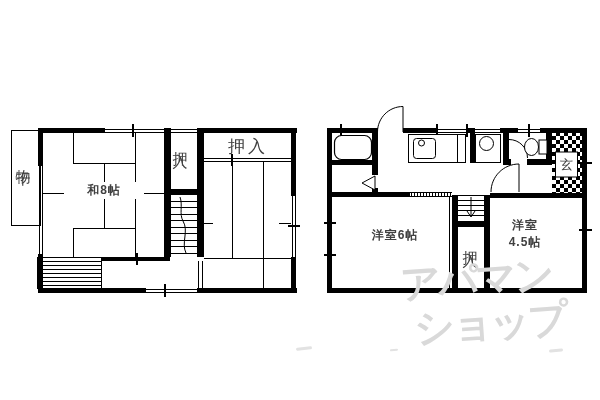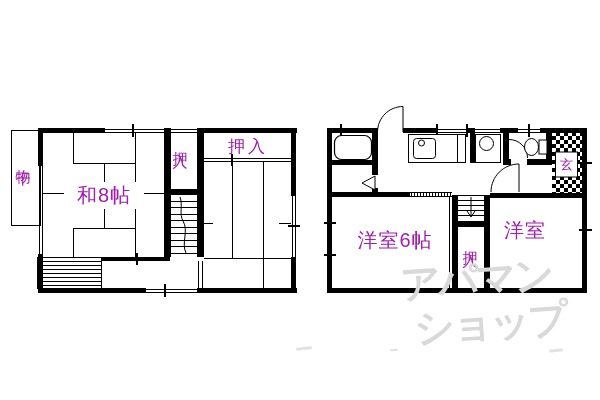--- a/index.html
+++ b/index.html
@@ -2,29 +2,29 @@
 <html><head>
 <meta charset="utf-8">
 <style>
   html,body{margin:0;padding:0;background:#fff;}
   .stage{
     position:relative;width:600px;height:400px;background:#fff;overflow:hidden;
     font-family:"Liberation Sans","DejaVu Sans",sans-serif;color:#000;
   }
   .stage svg{position:absolute;left:0;top:0;}
   .lbl{
-    position:absolute;color:#a21caf;white-space:nowrap;
+    position:absolute;color:#404040;white-space:nowrap;
     font-family:"Liberation Sans","DejaVu Sans",sans-serif;
   }
   .lbl.center{text-align:center;}
   .vert{
     writing-mode:vertical-rl;text-orientation:upright;
     letter-spacing:2px;line-height:1;
   }
-  .room{font-size:20px;letter-spacing:1px;}
+  .room{font-size:12px;letter-spacing:1px;font-weight:bold;}
   .masked{background:#fff;padding:0 1px;}
   .wm{
     position:absolute;font-weight:bold;color:#d9d9d9;
     font-size:40px;letter-spacing:-3px;transform:rotate(-4deg);
     font-family:"Liberation Sans","DejaVu Sans",sans-serif;
   }
   .wm-dash{position:absolute;background:#e2e2e2;border-radius:2px;transform:rotate(-6deg);}
   .crisp{shape-rendering:crispEdges;}
 </style>
 </head>
@@ -247,20 +247,21 @@
 
 <div class="lbl center" style="left:226px;top:135px;width:44px;font-size:17px;letter-spacing:3px;">押入</div>
 
 <div class="lbl room center masked" style="left:64px;top:182px;width:78px;">和8帖</div>
 
 
 <div class="lbl room center" style="left:348px;top:227px;width:94px;">洋室6帖</div>
 
 <div class="lbl room center" style="left:483px;top:217px;width:84px;">
   <div>洋室</div>
+  <div>4.5帖</div>
 </div>
 
 <div class="lbl vert" style="left:463px;top:238px;font-size:15px;">押入</div>
 
 <div class="lbl center" style="left:556px;top:153px;width:21px;font-size:13px;line-height:23px;">玄</div>
 
 <div class="wm" style="left:400px;top:252px;">アパマン</div>
 <div class="wm" style="left:414px;top:296px;">ショップ</div>
 <div class="wm-dash" style="left:296px;top:347px;width:16px;height:3px;"></div>
 <div class="wm-dash" style="left:390px;top:349px;width:8px;height:2px;"></div>

